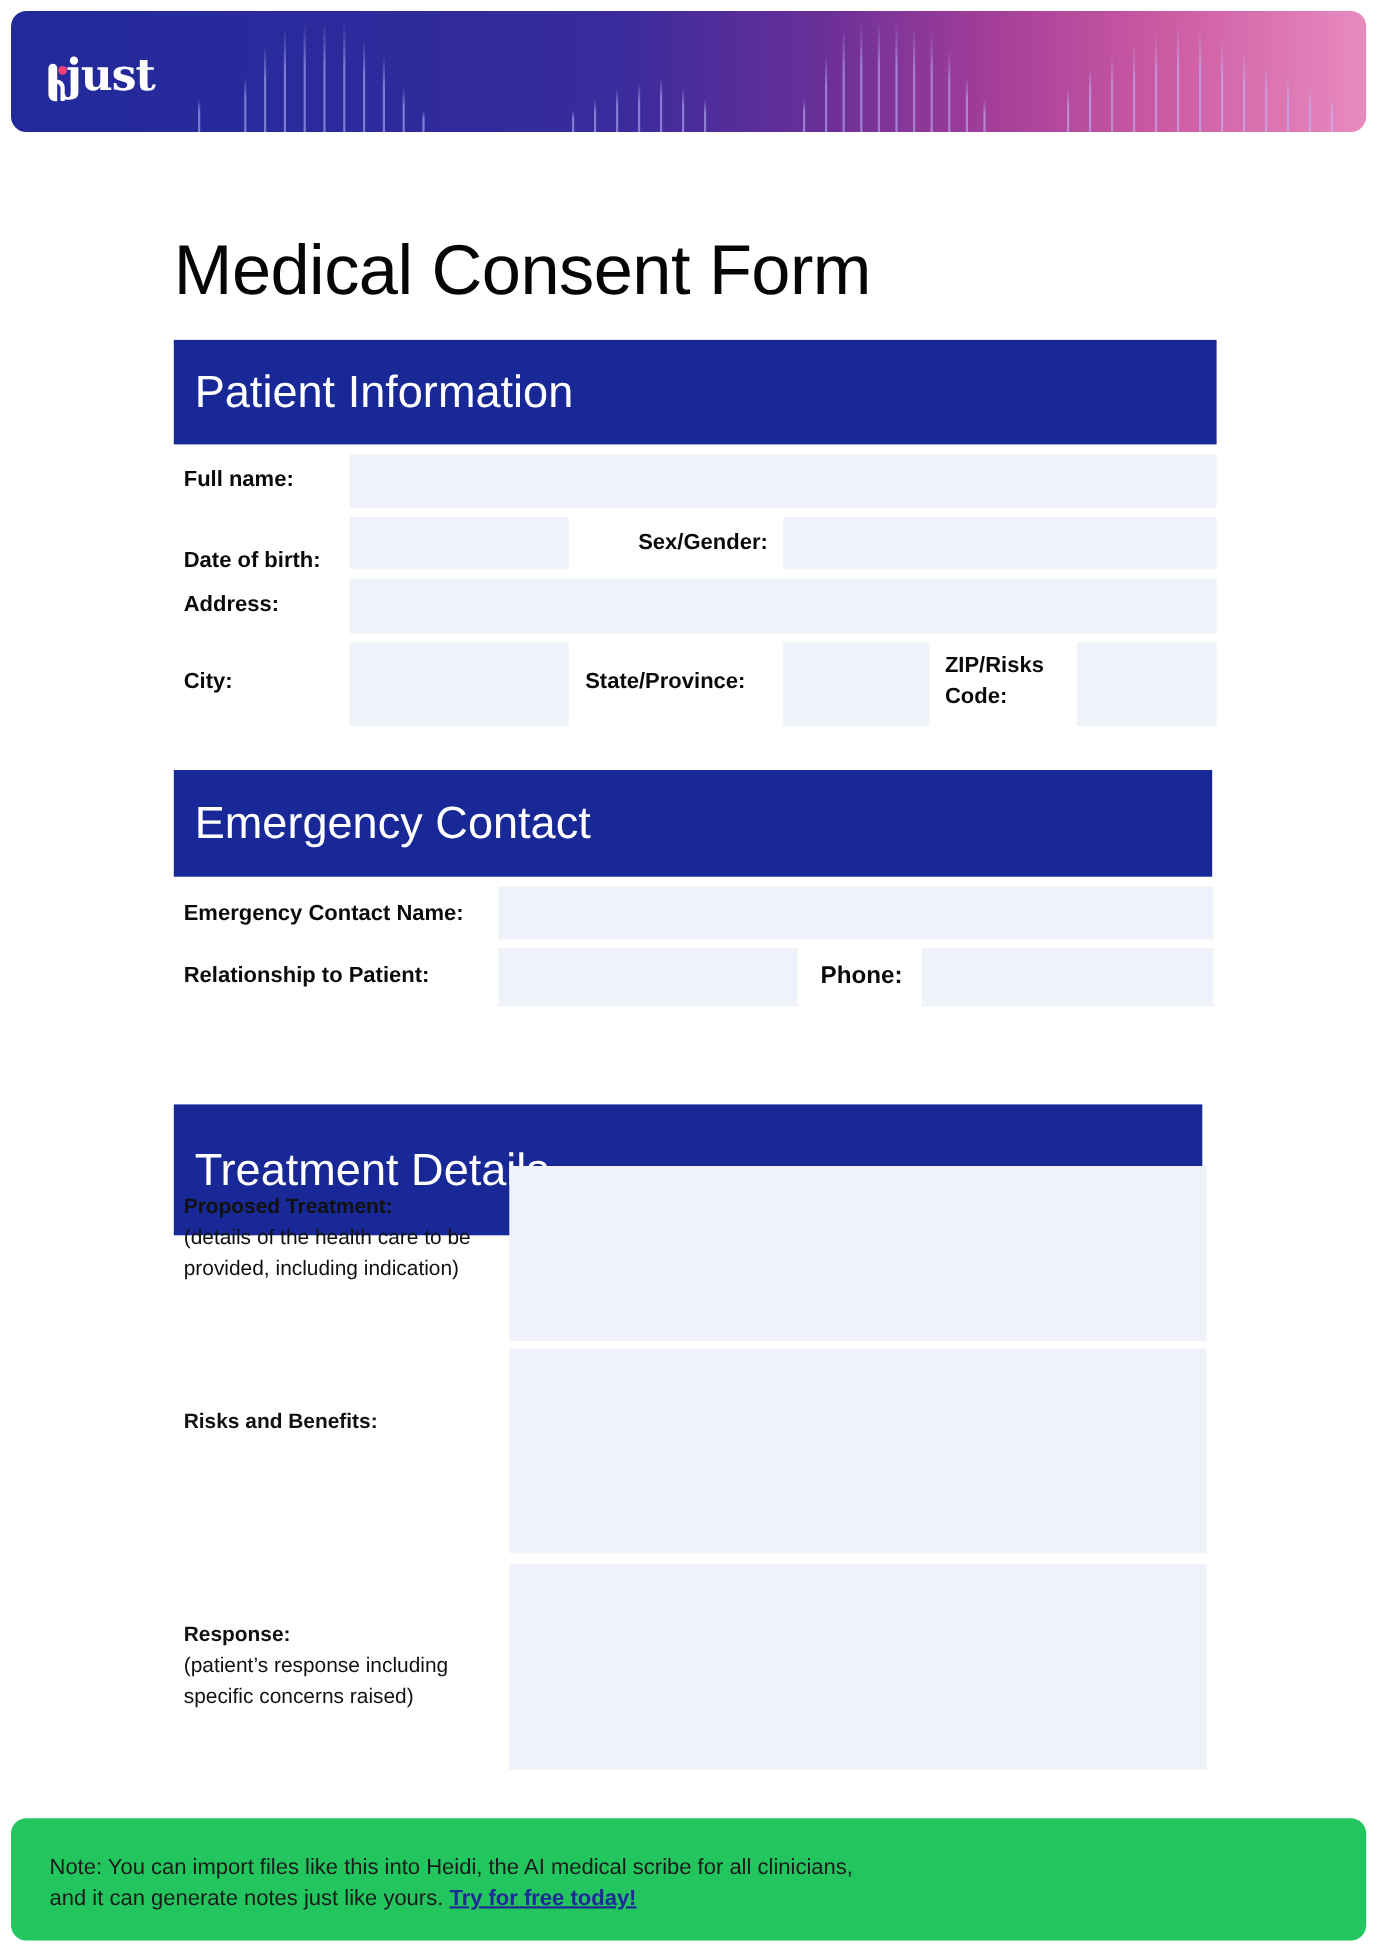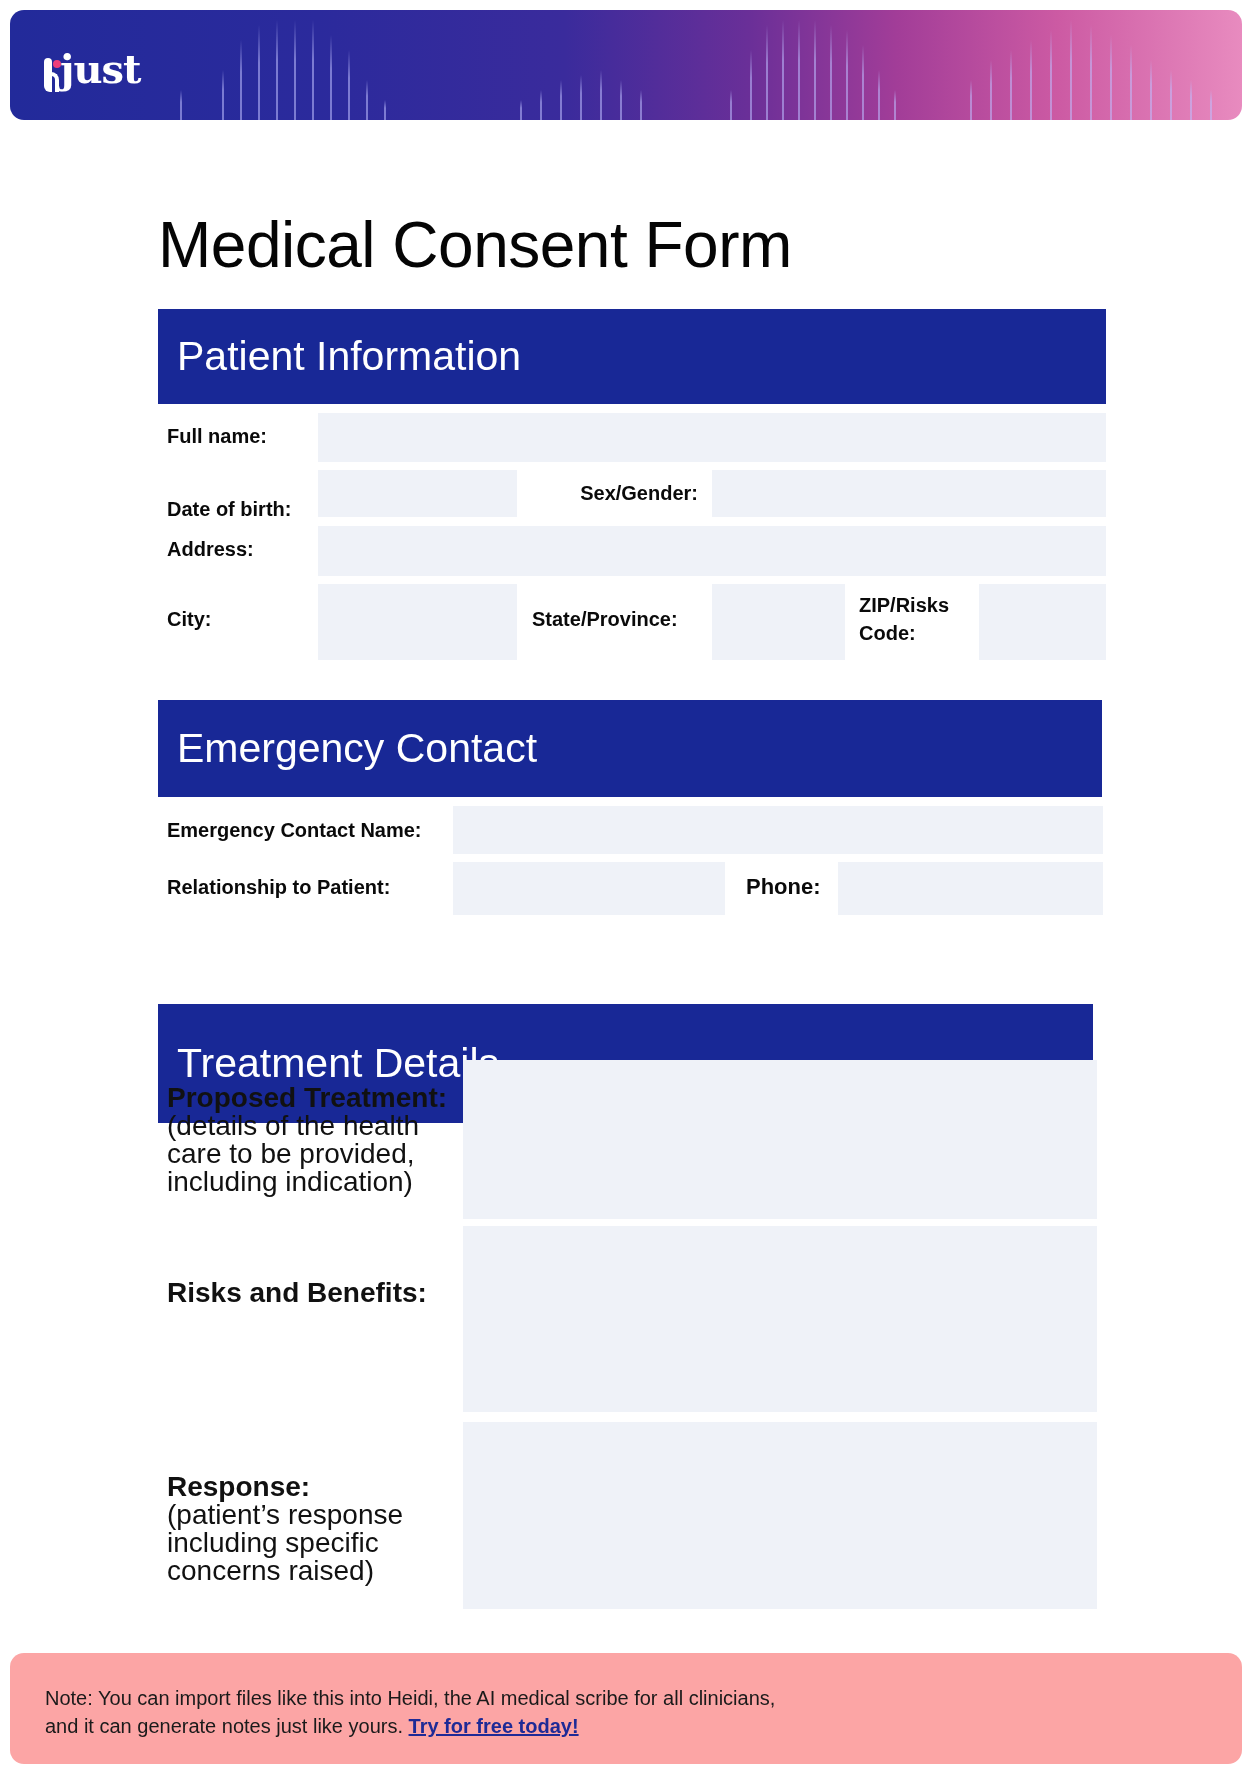--- a/index.html
+++ b/index.html
@@ -35,27 +35,27 @@
     position: absolute; left: 158px; background: #182896; color: #ffffff;
     font-size: 41px; padding-left: 19px; display: flex; align-items: center;
   }
 
   .label {
     position: absolute; font-weight: bold; font-size: 20px; color: #0a0a0a; line-height: 28px;
   }
   .label.right { text-align: right; }
   .field { position: absolute; background: #eff2f8; }
 
-  .tlabel { position: absolute; left: 167px; font-size: 28px; line-height: 28px; color: #111; width: 290px; }
+  .tlabel { position: absolute; left: 167px; font-size: 19px; line-height: 28px; color: #111; width: 290px; }
   .tlabel .bold { font-weight: bold; display: block; }
   .tlabel .desc { display: block; font-weight: normal; }
 
   .footer {
     position: absolute; left: 10px; top: 1653px; width: 1232px; height: 111px;
-    background: #fca5a5; border-radius: 14px;
+    background: #22c55e; border-radius: 14px;
   }
   .note { position: absolute; left: 35px; top: 31px; width: 740px; font-size: 20px; line-height: 28px; color: #1a1a1a; }
   .note a { color: #1e2a96; font-weight: bold; text-decoration: underline; }
   .contacts { position: absolute; left: 902px; top: 27px; font-size: 20px; line-height: 30px; color: #1a1a1a; }
   .contact-row { display: flex; align-items: center; gap: 6px; }
   .contact-row svg { width: 20px; height: 20px; }
 </style>
 </head>
 <body>
 

